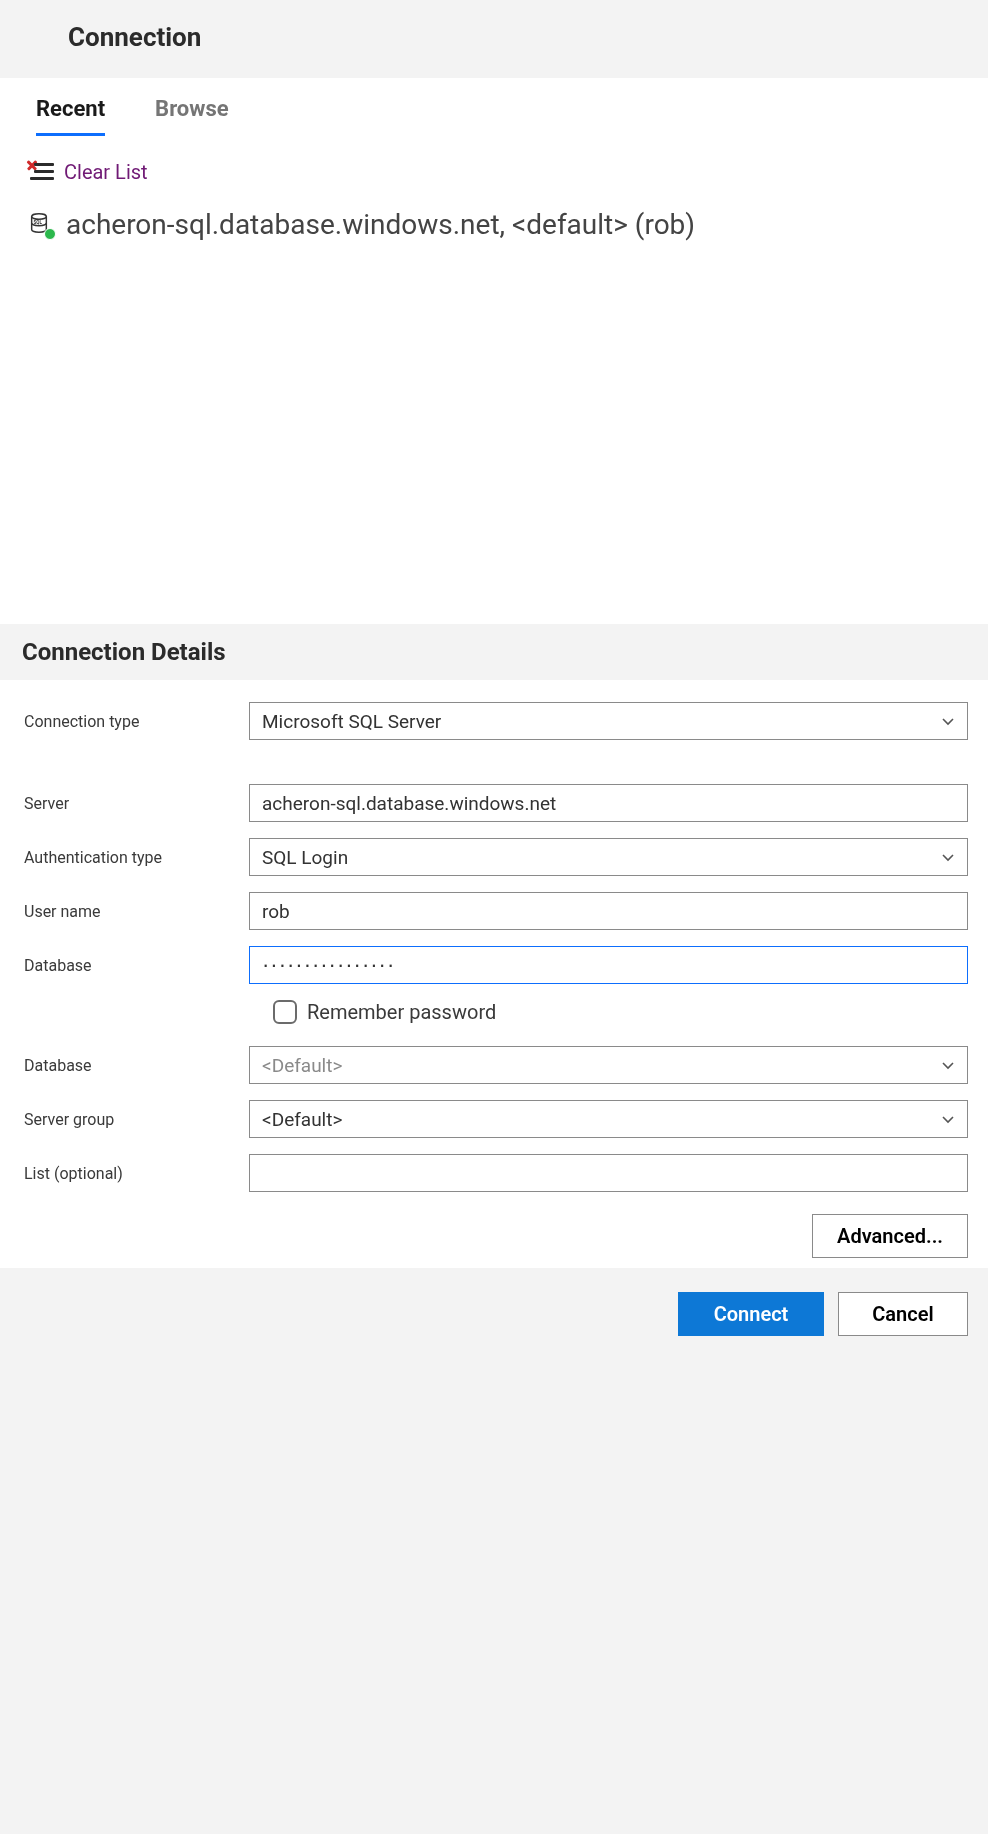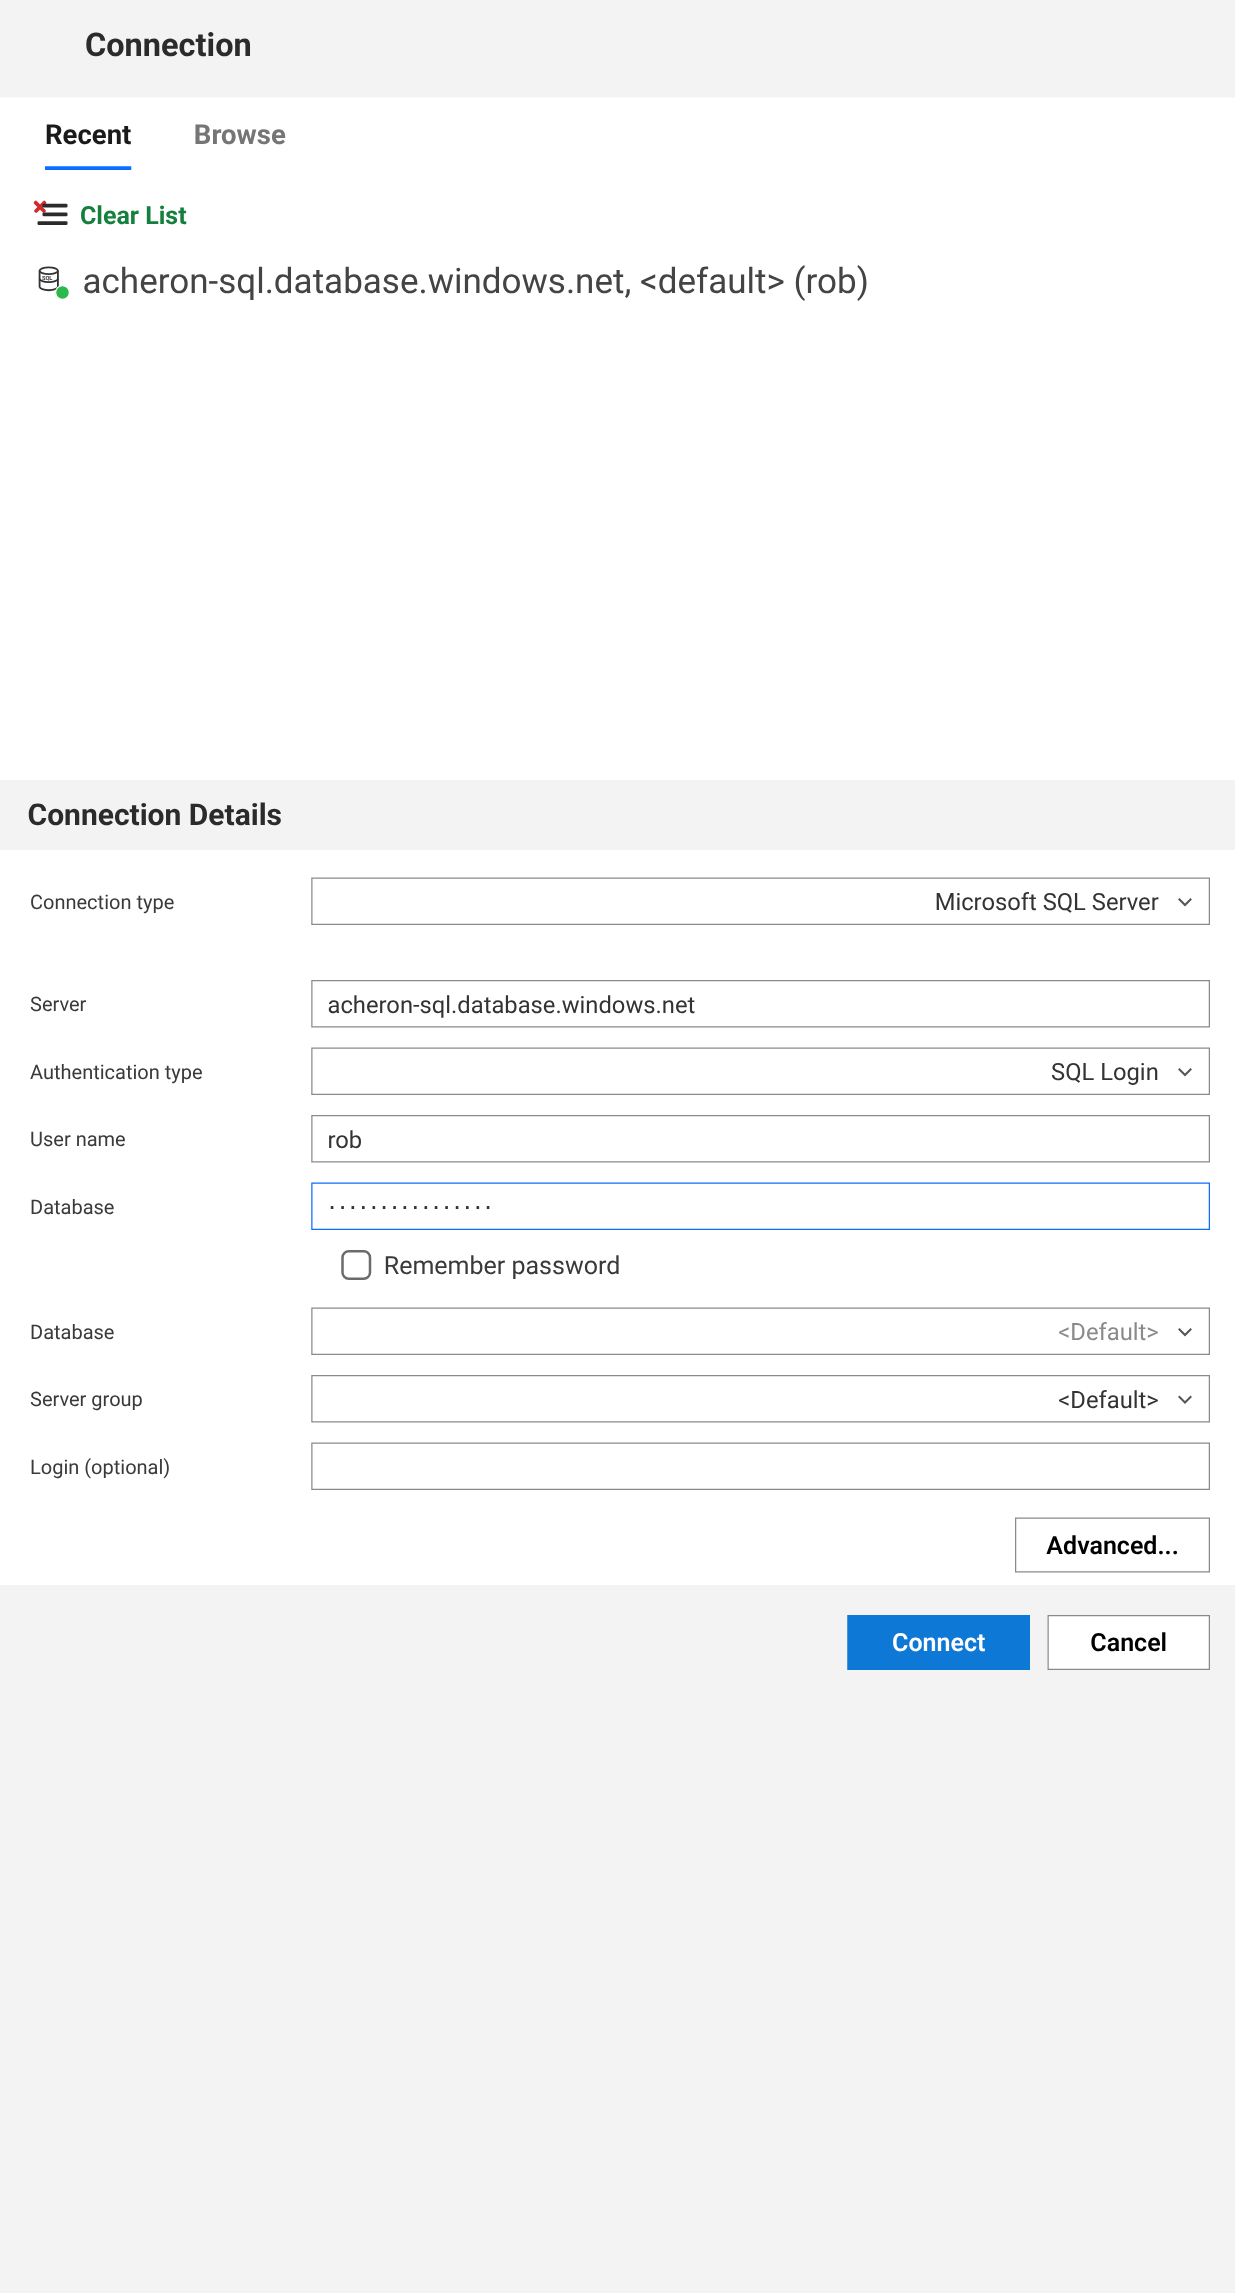--- a/index.html
+++ b/index.html
@@ -57,22 +57,21 @@
     }
     .clear-list {
       display: flex;
       align-items: center;
       gap: 12px;
       padding: 10px 28px;
       cursor: pointer;
     }
     .clear-list-label {
       font-size: 20px;
-      color: #15803d;
-      font-weight: bold;
+      color: #701a75;
     }
     .clear-list-icon {
       width: 24px;
       height: 24px;
       position: relative;
     }
     .clear-list-icon .line {
       position: absolute;
       left: 0;
       height: 2.5px;
@@ -171,21 +170,20 @@
       font-size: 19px;
       color: #333;
       background: #fff;
       outline: none;
     }
     .select-box {
       padding-right: 40px;
       display: flex;
       align-items: center;
       cursor: pointer;
-      justify-content: flex-end;
     }
     .text-input.focused {
       border: 1px solid #0d6efd;
     }
     .text-input::placeholder, .placeholder-text {
       color: #8a8a8a;
     }
     .chevron {
       position: absolute;
       right: 12px;
@@ -377,21 +375,21 @@
         <span class="chevron">
           <svg viewBox="0 0 16 16">
               <path d="M3 6l5 5 5-5" stroke="#555" stroke-width="1.6" fill="none"></path>
             </svg>
         </span>
       </div>
     </div>
   </div>
 
   <div class="form-row">
-    <div class="form-label">Login (optional)</div>
+    <div class="form-label">List (optional)</div>
     <div class="form-control">
       <input type="text" class="text-input" value="" style="">
     </div>
   </div>
 
   <div class="advanced-row">
     <button class="btn">Advanced...</button>
   </div>
 
 </div>

